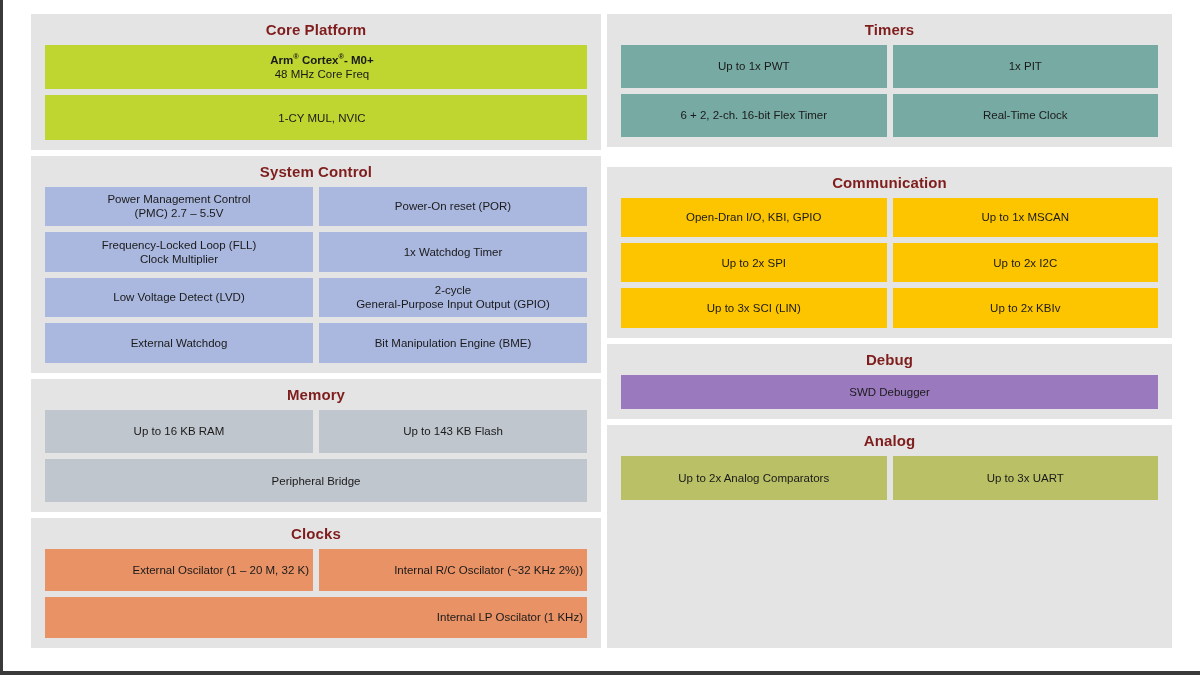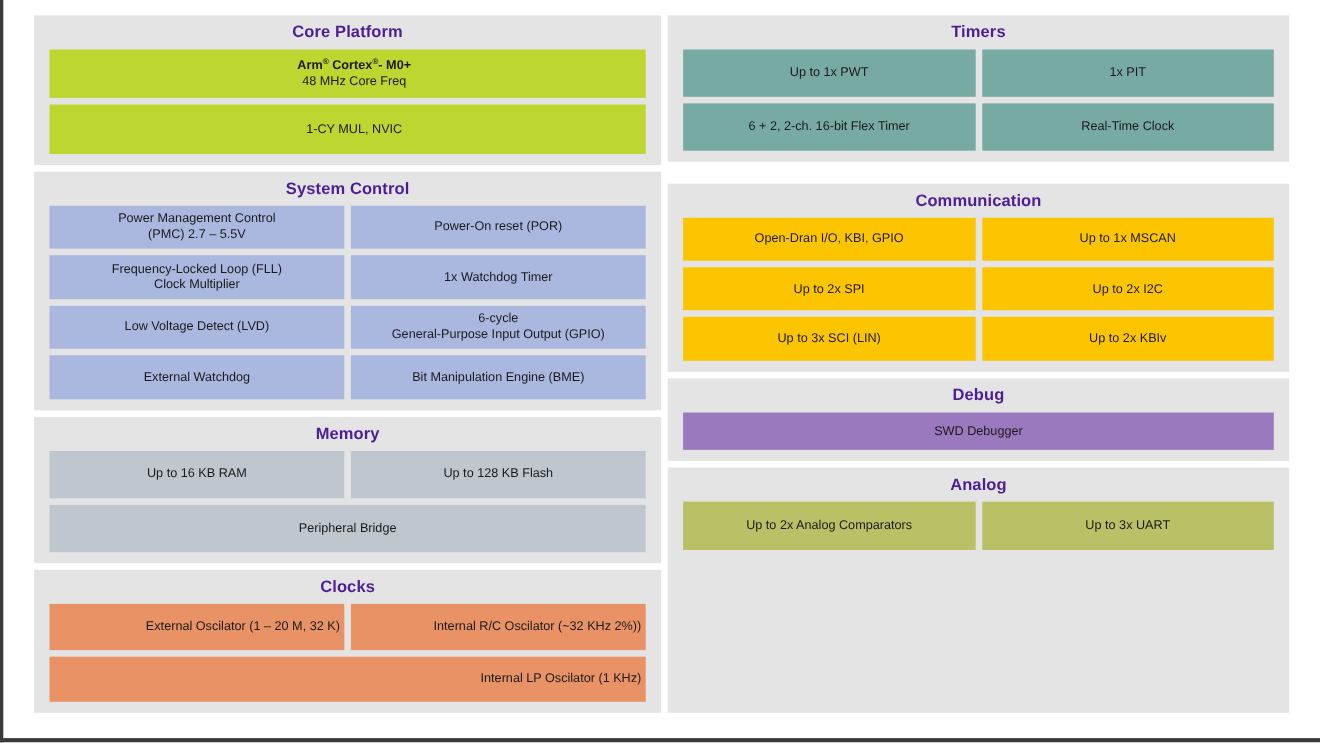--- a/index.html
+++ b/index.html
@@ -49,21 +49,21 @@
     box-sizing: border-box;
     padding: 6px 14px 10px 14px;
     display: flex;
     flex-direction: column;
   }
 
   .panel-title {
     text-align: center;
     font-size: 15px;
     font-weight: bold;
-    color: #4c1d95;
+    color: #7f1d1d;
     line-height: 20px;
     padding-bottom: 5px;
     letter-spacing: 0.1px;
   }
 
   .rows {
     display: flex;
     flex-direction: column;
     gap: 6px;
     flex: 1;
@@ -155,34 +155,34 @@
             <div class="row">
               <div class="block c-sys"><span class="stack"><span class="l1">Power Management Control</span><span class="l2">(PMC) 2.7 – 5.5V</span></span></div>
               <div class="block c-sys"><span class="stack"><span class="l1">Power-On reset (POR)</span></span></div>
             </div>
             <div class="row">
               <div class="block c-sys"><span class="stack"><span class="l1">Frequency-Locked Loop (FLL)</span><span class="l2">Clock Multiplier</span></span></div>
               <div class="block c-sys"><span class="stack"><span class="l1">1x Watchdog Timer</span></span></div>
             </div>
             <div class="row">
               <div class="block c-sys"><span class="stack"><span class="l1">Low Voltage Detect (LVD)</span></span></div>
-              <div class="block c-sys"><span class="stack"><span class="l1">6-cycle</span><span class="l2">General-Purpose Input Output (GPIO)</span></span></div>
+              <div class="block c-sys"><span class="stack"><span class="l1">2-cycle</span><span class="l2">General-Purpose Input Output (GPIO)</span></span></div>
             </div>
             <div class="row">
               <div class="block c-sys"><span class="stack"><span class="l1">External Watchdog</span></span></div>
               <div class="block c-sys"><span class="stack"><span class="l1">Bit Manipulation Engine (BME)</span></span></div>
             </div>
           </div>
         </div>
         <div class="panel p-memory">
           <div class="panel-title">Memory</div>
           <div class="rows">
             <div class="row">
               <div class="block c-mem"><span class="stack"><span class="l1">Up to 16 KB RAM</span></span></div>
-              <div class="block c-mem"><span class="stack"><span class="l1">Up to 128 KB Flash</span></span></div>
+              <div class="block c-mem"><span class="stack"><span class="l1">Up to 143 KB Flash</span></span></div>
             </div>
             <div class="row">
               <div class="block c-mem"><span class="stack"><span class="l1">Peripheral Bridge</span></span></div>
             </div>
           </div>
         </div>
         <div class="panel p-clocks">
           <div class="panel-title">Clocks</div>
           <div class="rows">
             <div class="row">

